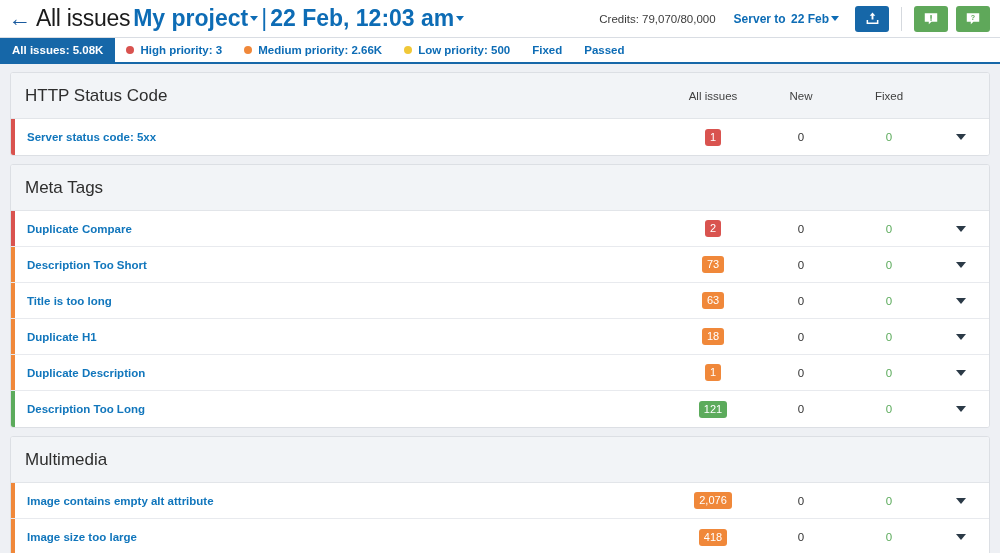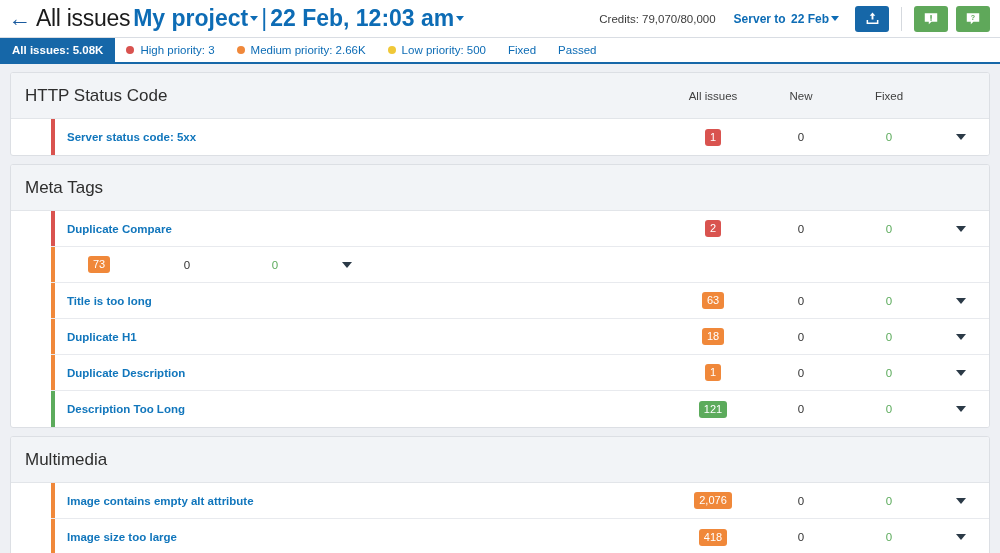--- a/index.html
+++ b/index.html
@@ -120,21 +120,21 @@
     font-weight: 700;
     display: flex; align-items: center;
     padding: 0 12px;
     white-space: nowrap;
     cursor: pointer;
   }
   .filter-item {
     display: flex; align-items: center;
     padding: 0 11px;
     color: #0d6cb5;
-    font-weight: 400;
+    font-weight: 700;
     white-space: nowrap;
     cursor: pointer;
   }
   .dot {
     width: 8px; height: 8px; border-radius: 50%;
     margin-right: 6px; flex: none;
   }
 
   
   .page {
@@ -176,21 +176,20 @@
   .c-fixed { width: 88px; }
   .c-chev  { width: 56px; }
 
   .row {
     height: 36px;
     display: flex;
     align-items: center;
     border-bottom: 1px solid #e8eaee;
     position: relative;
     background: #fff;
-    margin-left: 40px;
   }
   .row:last-child { border-bottom: none; }
   .stripe {
     width: 4px;
     align-self: stretch;
     flex: none;
   }
   .row-label {
     flex: 1;
     font-size: 11.5px;
@@ -327,20 +326,21 @@
             <span class="badge" style="background: rgb(217, 83, 79);">2</span>
           </div>
           <div class="cell c-new cell-new">0</div>
           <div class="cell c-fixed cell-fixed">0</div>
           <div class="cell c-chev">
             <i class="chev"></i>
           </div>
         </div>
         <div class="row">
           <div class="stripe" style="background: rgb(240, 136, 58);"></div>
+          <div class="row-label">Description Too Short</div>
           <div class="cell c-all">
             <span class="badge" style="background: rgb(240, 136, 58);">73</span>
           </div>
           <div class="cell c-new cell-new">0</div>
           <div class="cell c-fixed cell-fixed">0</div>
           <div class="cell c-chev">
             <i class="chev"></i>
           </div>
         </div>
         <div class="row">

